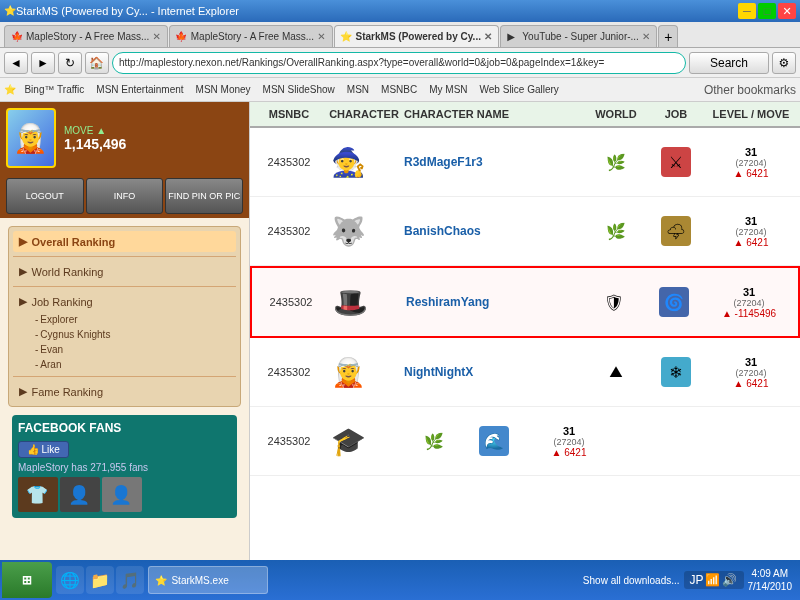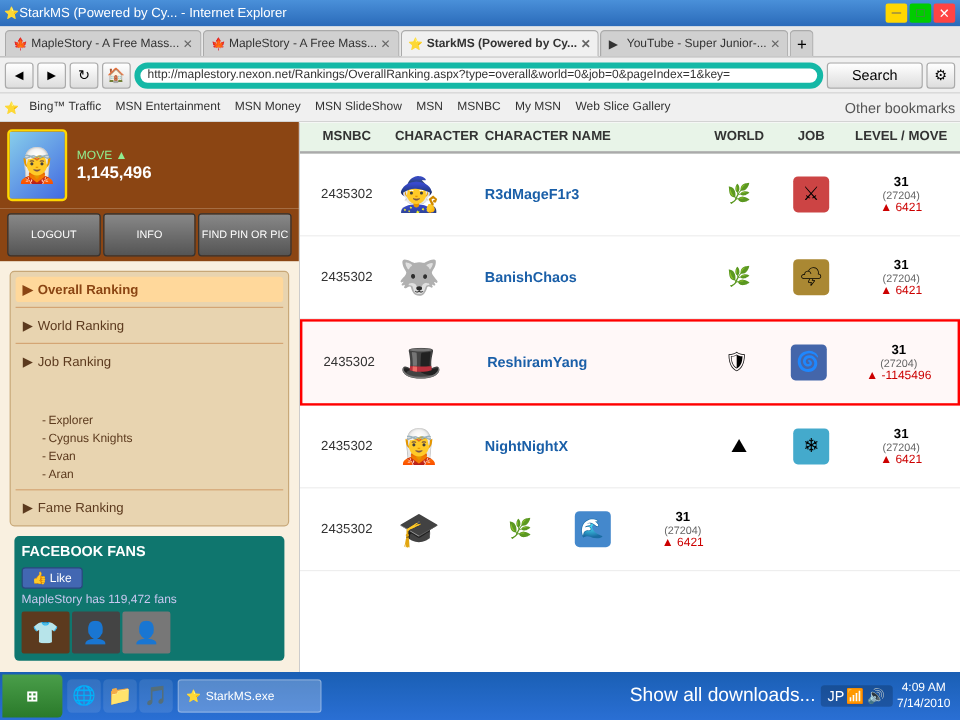--- a/index.html
+++ b/index.html
@@ -31,21 +31,21 @@
     
     .tab-bar { height: 26px; background: #e8e8e8; display: flex; align-items: flex-end; padding: 0 4px; border-bottom: 1px solid #aaa; }
     .tab { height: 22px; min-width: 140px; max-width: 180px; background: #d0d0d0; border: 1px solid #aaa; border-bottom: none; border-radius: 4px 4px 0 0; display: flex; align-items: center; padding: 0 6px; font-size: 10px; color: #333; gap: 3px; margin-right: 1px; }
     .tab.active { background: #f0f0f0; font-weight: bold; }
     .tab-favicon { width: 12px; height: 12px; font-size: 10px; }
     .tab-close { margin-left: auto; font-size: 10px; color: #666; }
 
     
     .nav-bar { height: 30px; background: #f0f0f0; display: flex; align-items: center; padding: 0 4px; gap: 3px; border-bottom: 1px solid #ccc; }
     .nav-btn { width: 24px; height: 22px; background: linear-gradient(to bottom, #fff, #ddd); border: 1px solid #aaa; border-radius: 3px; display: flex; align-items: center; justify-content: center; font-size: 12px; cursor: pointer; }
-    .address-bar { flex: 1; height: 22px; background: white; border: 5px solid #14b8a6; border-radius: 11px; padding: 0 6px; font-size: 10px; color: #333; display: flex; align-items: center; }
+    .address-bar { flex: 1; height: 22px; background: white; border: 1px solid #14b8a6; border-radius: 11px; padding: 0 6px; font-size: 10px; color: #333; display: flex; align-items: center; }
 
     
     .bookmarks-bar { height: 24px; background: #f0f0f0; display: flex; align-items: center; padding: 0 4px; gap: 4px; border-bottom: 1px solid #ccc; overflow: hidden; }
     .bookmark { font-size: 10px; color: #333; white-space: nowrap; padding: 2px 4px; cursor: pointer; }
 
     
     .content-area { flex: 1; display: flex; overflow: hidden; background: white; }
 
     
     .sidebar { width: 250px; min-width: 250px; background: #f9f0e0; border-right: 1px solid #ccc; overflow-y: auto; display: flex; flex-direction: column; }
@@ -54,21 +54,21 @@
     .char-info { color: white; }
     .char-move { font-size: 10px; color: #90ee90; }
     .char-score { font-size: 14px; font-weight: bold; color: white; }
     .sidebar-actions { background: #8b4513; display: flex; gap: 2px; padding: 4px 6px; }
     .action-btn { flex: 1; height: 36px; background: linear-gradient(to bottom, #888, #555); border: 1px solid #333; border-radius: 3px; color: white; font-size: 9px; display: flex; align-items: center; justify-content: center; cursor: pointer; }
 
     
     .nav-menu { padding: 8px; flex: 1; }
     .nav-item { display: flex; align-items: center; gap: 4px; padding: 4px 6px; cursor: pointer; border-radius: 3px; font-size: 11px; color: #5c3a1e; }
     .nav-item.active { background: #ffd89b; color: #8b4513; font-weight: bold; }
-    .nav-sub { padding-left: 16px; margin-top: 32px; }
+    .nav-sub { padding-left: 16px; }
     .nav-sub-item { padding: 2px 6px; font-size: 10px; color: #5c3a1e; cursor: pointer; display: flex; align-items: center; gap: 2px; }
     .nav-sub-item::before { content: '- '; }
     .nav-separator { height: 1px; background: #d4a574; margin: 4px 0; }
 
     
     .fb-section { background: #0f766e; padding: 6px; margin: 4px; border-radius: 4px; }
     .fb-title { color: white; font-weight: bold; font-size: 12px; margin-bottom: 6px; }
     .fb-like-row { display: flex; align-items: center; gap: 6px; margin-bottom: 4px; }
     .fb-like-btn { background: #4267b2; border: 1px solid #29487d; padding: 2px 8px; color: white; font-size: 10px; border-radius: 3px; display: flex; align-items: center; gap: 2px; }
     .fb-fans-text { color: #c8c8f0; font-size: 10px; margin-bottom: 4px; }
@@ -223,21 +223,21 @@
         </div>
 
         <div class="fb-section">
           <div class="fb-title">FACEBOOK FANS</div>
           <div class="fb-like-row">
             <div class="fb-like-btn">
               <span>👍</span>
               <span>Like</span>
             </div>
           </div>
-          <div class="fb-fans-text">MapleStory has 119,472 fans</div>
+          <div class="fb-fans-text">MapleStory has 271,955 fans</div>
           <div class="fb-avatars">
             <div class="fb-avatar" style="background:#5c3a1e;">👕</div>
             <div class="fb-avatar" style="background:#444;">👤</div>
             <div class="fb-avatar" style="background:#777;">👤</div>
           </div>
         </div>
       </div>
     </div>
 
     <div class="main-content">
@@ -358,21 +358,21 @@
     <div class="taskbar-icon">📁</div>
     <div class="taskbar-icon">🎵</div>
   </div>
   <div class="taskbar-apps">
     <div class="taskbar-app active">
       <span>⭐</span>
       <span>StarkMS.exe</span>
     </div>
   </div>
   <div class="taskbar-right">
-    <div style="color:white;font-size:16px;cursor:pointer;">Show all downloads...</div>
+    <div style="color:white;font-size:10px;cursor:pointer;">Show all downloads...</div>
     <div class="sys-tray">
       <span class="sys-icon">JP</span>
       <span class="sys-icon">📶</span>
       <span class="sys-icon">🔊</span>
     </div>
     <div class="clock">
       <div>4:09 AM</div>
       <div>7/14/2010</div>
     </div>
   </div>

